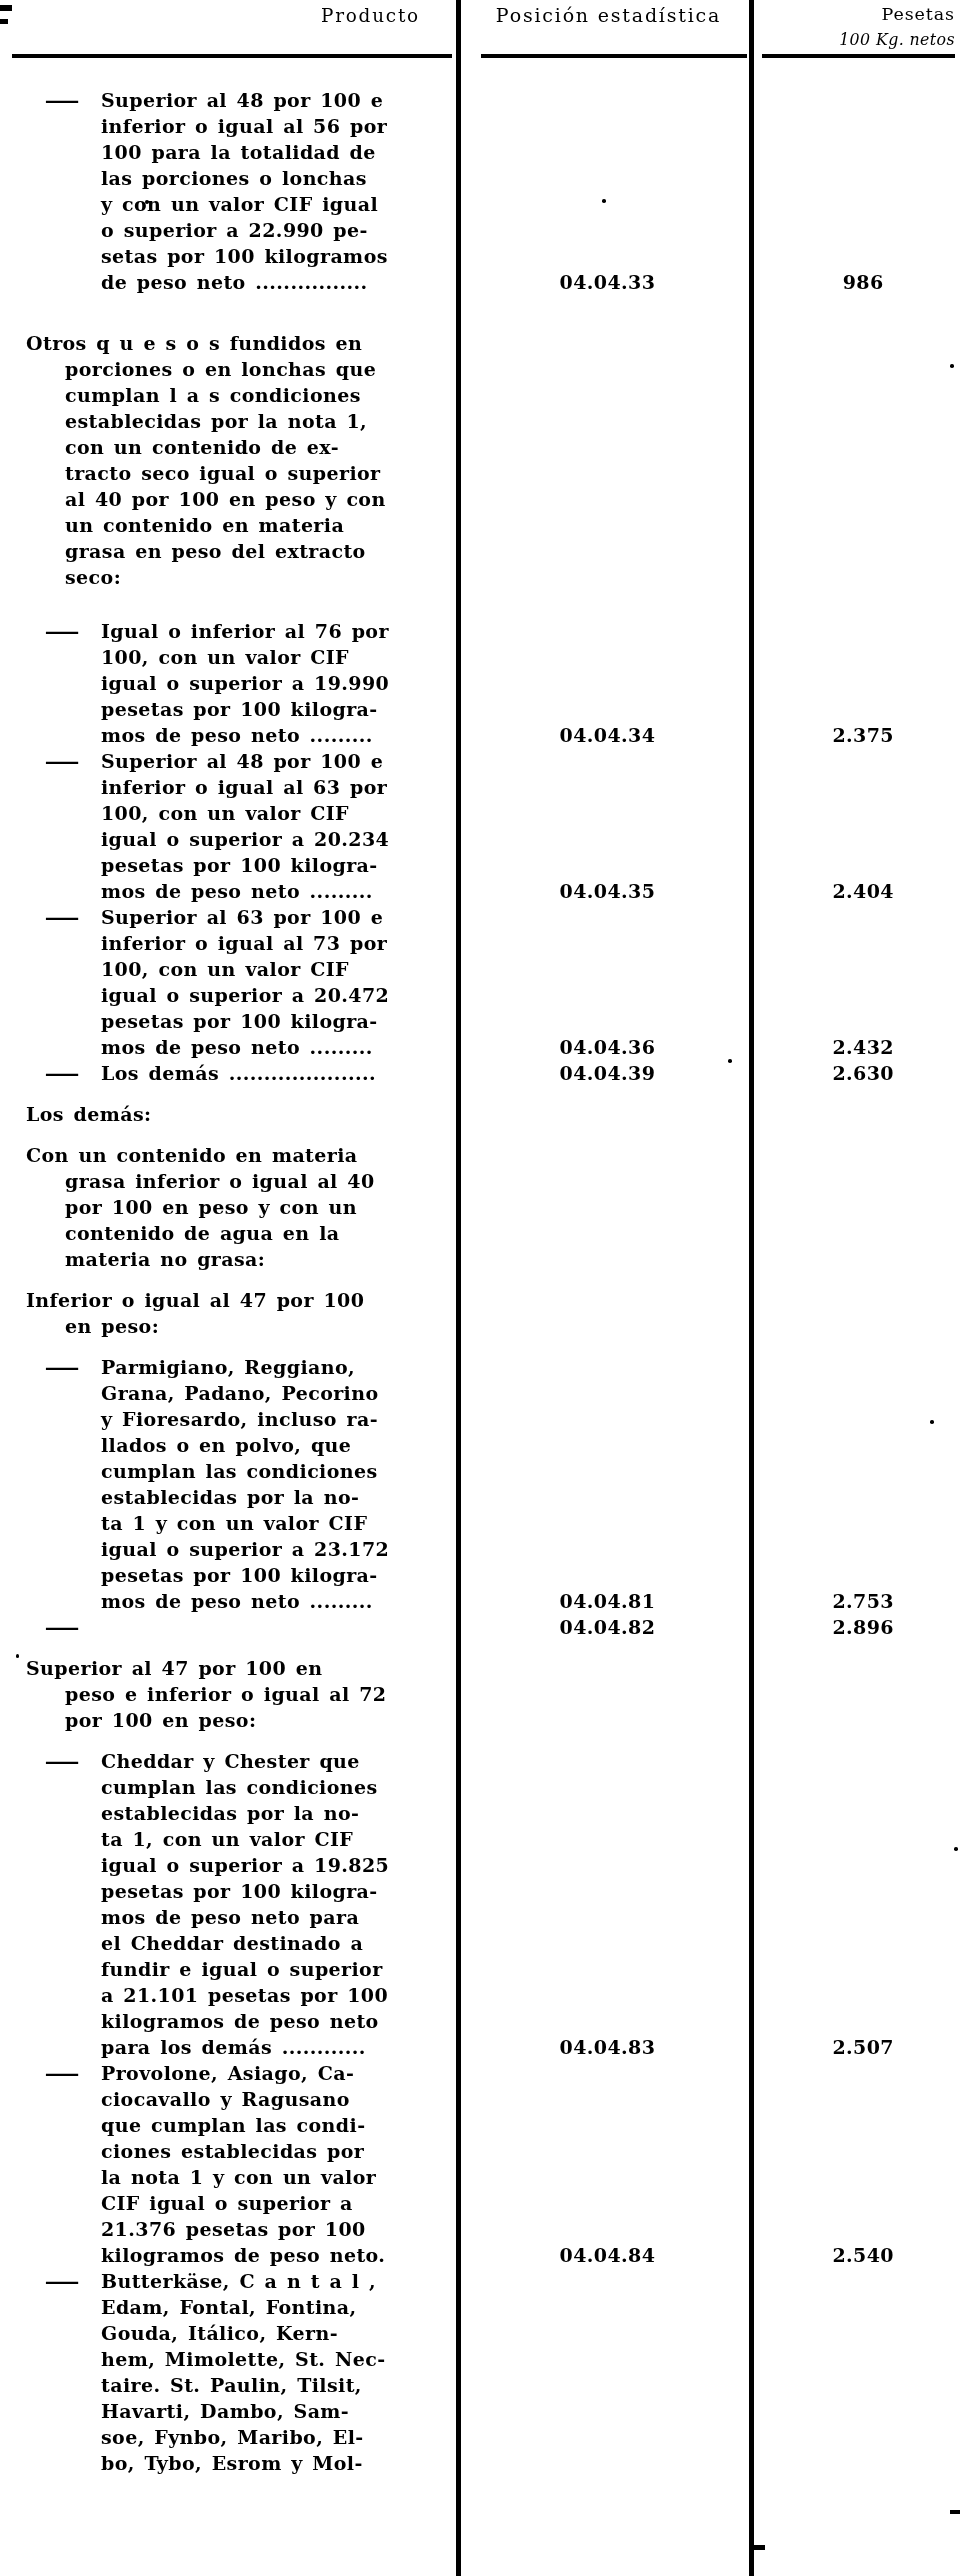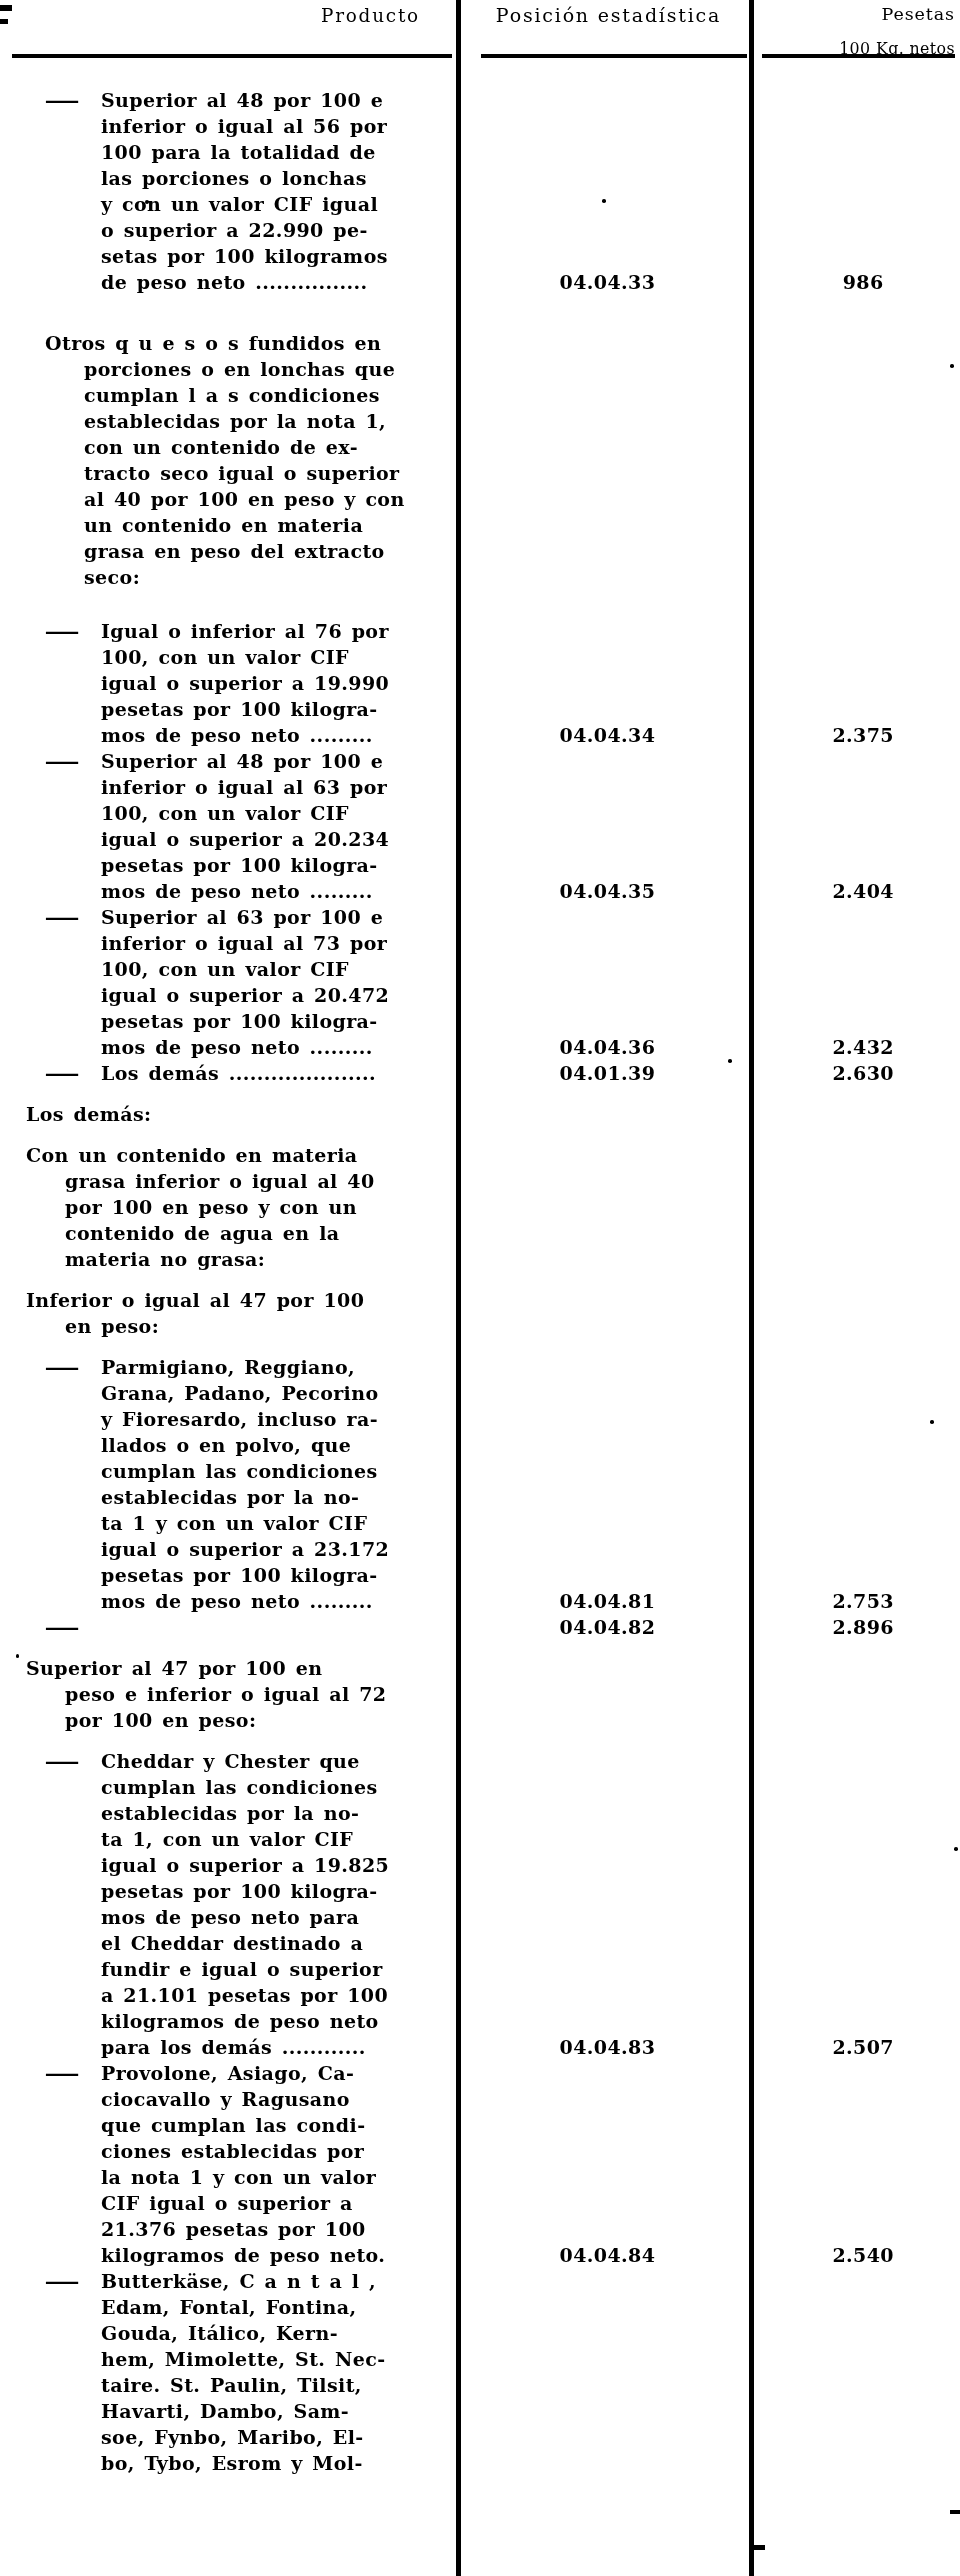--- a/index.html
+++ b/index.html
@@ -15,21 +15,21 @@
   .vrule { position:absolute; top:0; height:2576px; width:5.3px; background:#000; }
   .vrule1 { left:456px; }
   .vrule2 { left:749px; }
   
   .h-product { position:absolute; top:5.3px; left:0; width:420px; text-align:right;
     font-size:18.4px; letter-spacing:1.8px; }
   .h-pos { position:absolute; top:3.5px; left:473px; width:271px; text-align:center;
     font-size:19px; letter-spacing:1.8px; }
   .h-pes { position:absolute; top:3.5px; left:758px; width:197px; text-align:right;
     font-size:17.5px; letter-spacing:0.9px; }
-  .h-pes .sub { font-size:15.8px; margin-top:15px; letter-spacing:0.4px; }
+  .h-pes .sub { font-size:15.8px; margin-top:6px; letter-spacing:0.4px;font-style:italic; }
   .hrule { position:absolute; top:54px; height:4.4px; background:#000; }
   .hrule1 { left:12.3px;  width:440px; }
   .hrule2 { left:481px; width:266px; }
   .hrule3 { left:762px; width:193px; }
   
   .tbody { position:absolute; top:61px; left:0; width:960px; padding-top:26px; }
   .row { display:grid; grid-template-columns:461px 293px 206px; }
   .product { position:relative; box-sizing:border-box; padding-left:101px; padding-right:10.5px; }
   .product.plain { padding-left:26px; }
   .ptext {
@@ -39,21 +39,21 @@
   .ptext.hang { padding-left:39px; text-indent:-39px; }
   .bullet {
     position:absolute; left:44px; top:0;
     font-size:19px; line-height:26px; font-weight:bold;
     display:inline-block; transform:scaleX(1.9); transform-origin:0 50%;
   }
   .code, .value { align-self:end; text-align:center;
     font-size:19px; line-height:26px; font-weight:bold; letter-spacing:0.4px; }
   .value { padding-left:12.3px; }
   
-  .mt40 { margin-top:35px;margin-left:19px; }
+  .mt40 { margin-top:35px; }
   .mt32 { margin-top:28px; }
   .mt26 { margin-top:15px; }
   
   .speck { position:absolute; background:#000; border-radius:50%; }
   .bar { position:absolute; background:#000; }
 </style>
 </head>
 <body>
 
 <div class="page">
@@ -143,21 +143,21 @@
       </div>
       <div class="code">04.04.36</div>
       <div class="value">2.432</div>
     </div>
 
     <div class="row">
       <div class="product">
         <span class="bullet">—</span>
         <div class="ptext">Los demás .....................</div>
       </div>
-      <div class="code">04.01.39</div>
+      <div class="code">04.04.39</div>
       <div class="value">2.630</div>
     </div>
 
     <div class="row mt26">
       <div class="product plain">
         <div class="ptext hang">Los demás:</div>
       </div>
     </div>
 
     <div class="row mt26">

